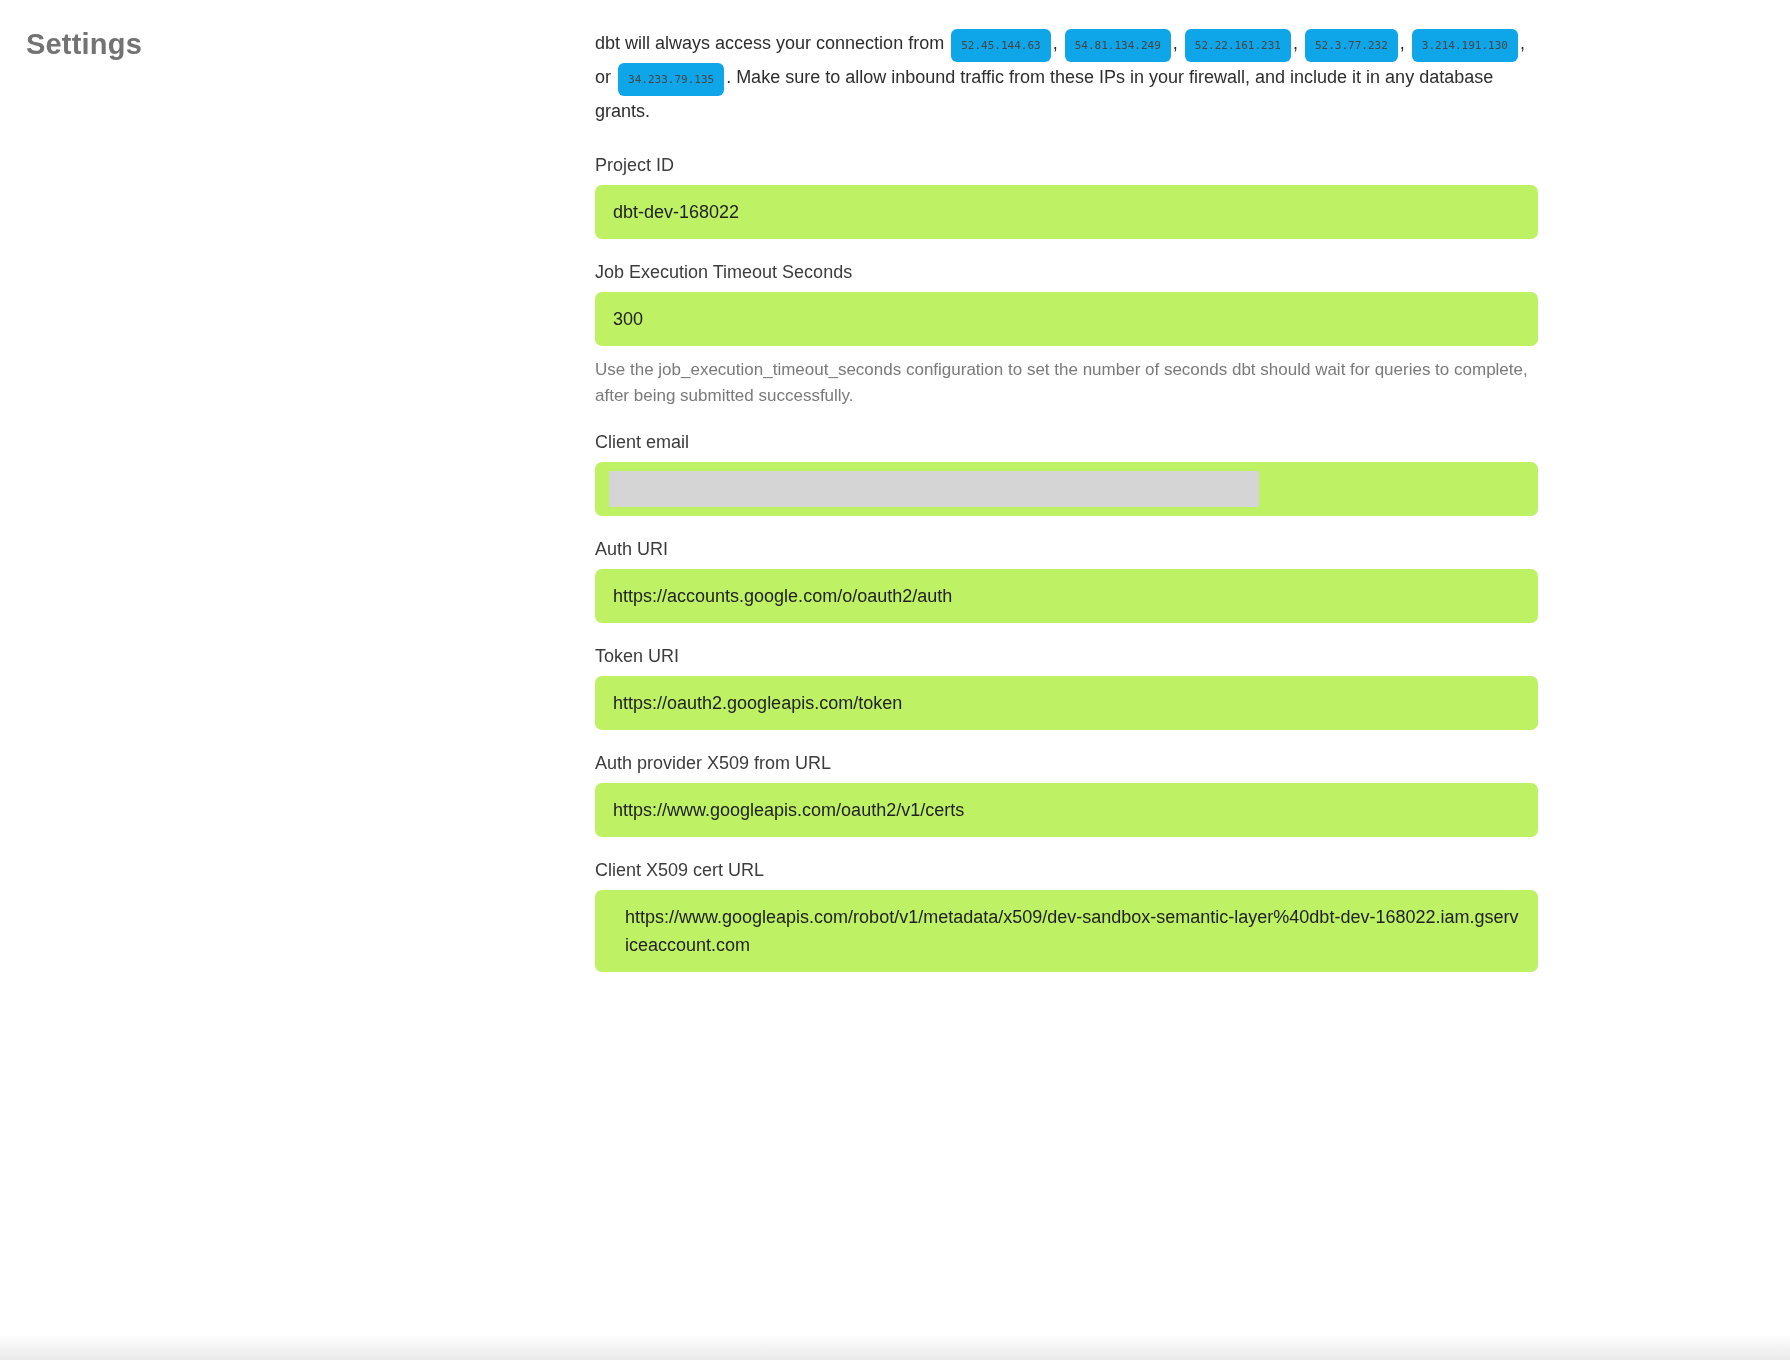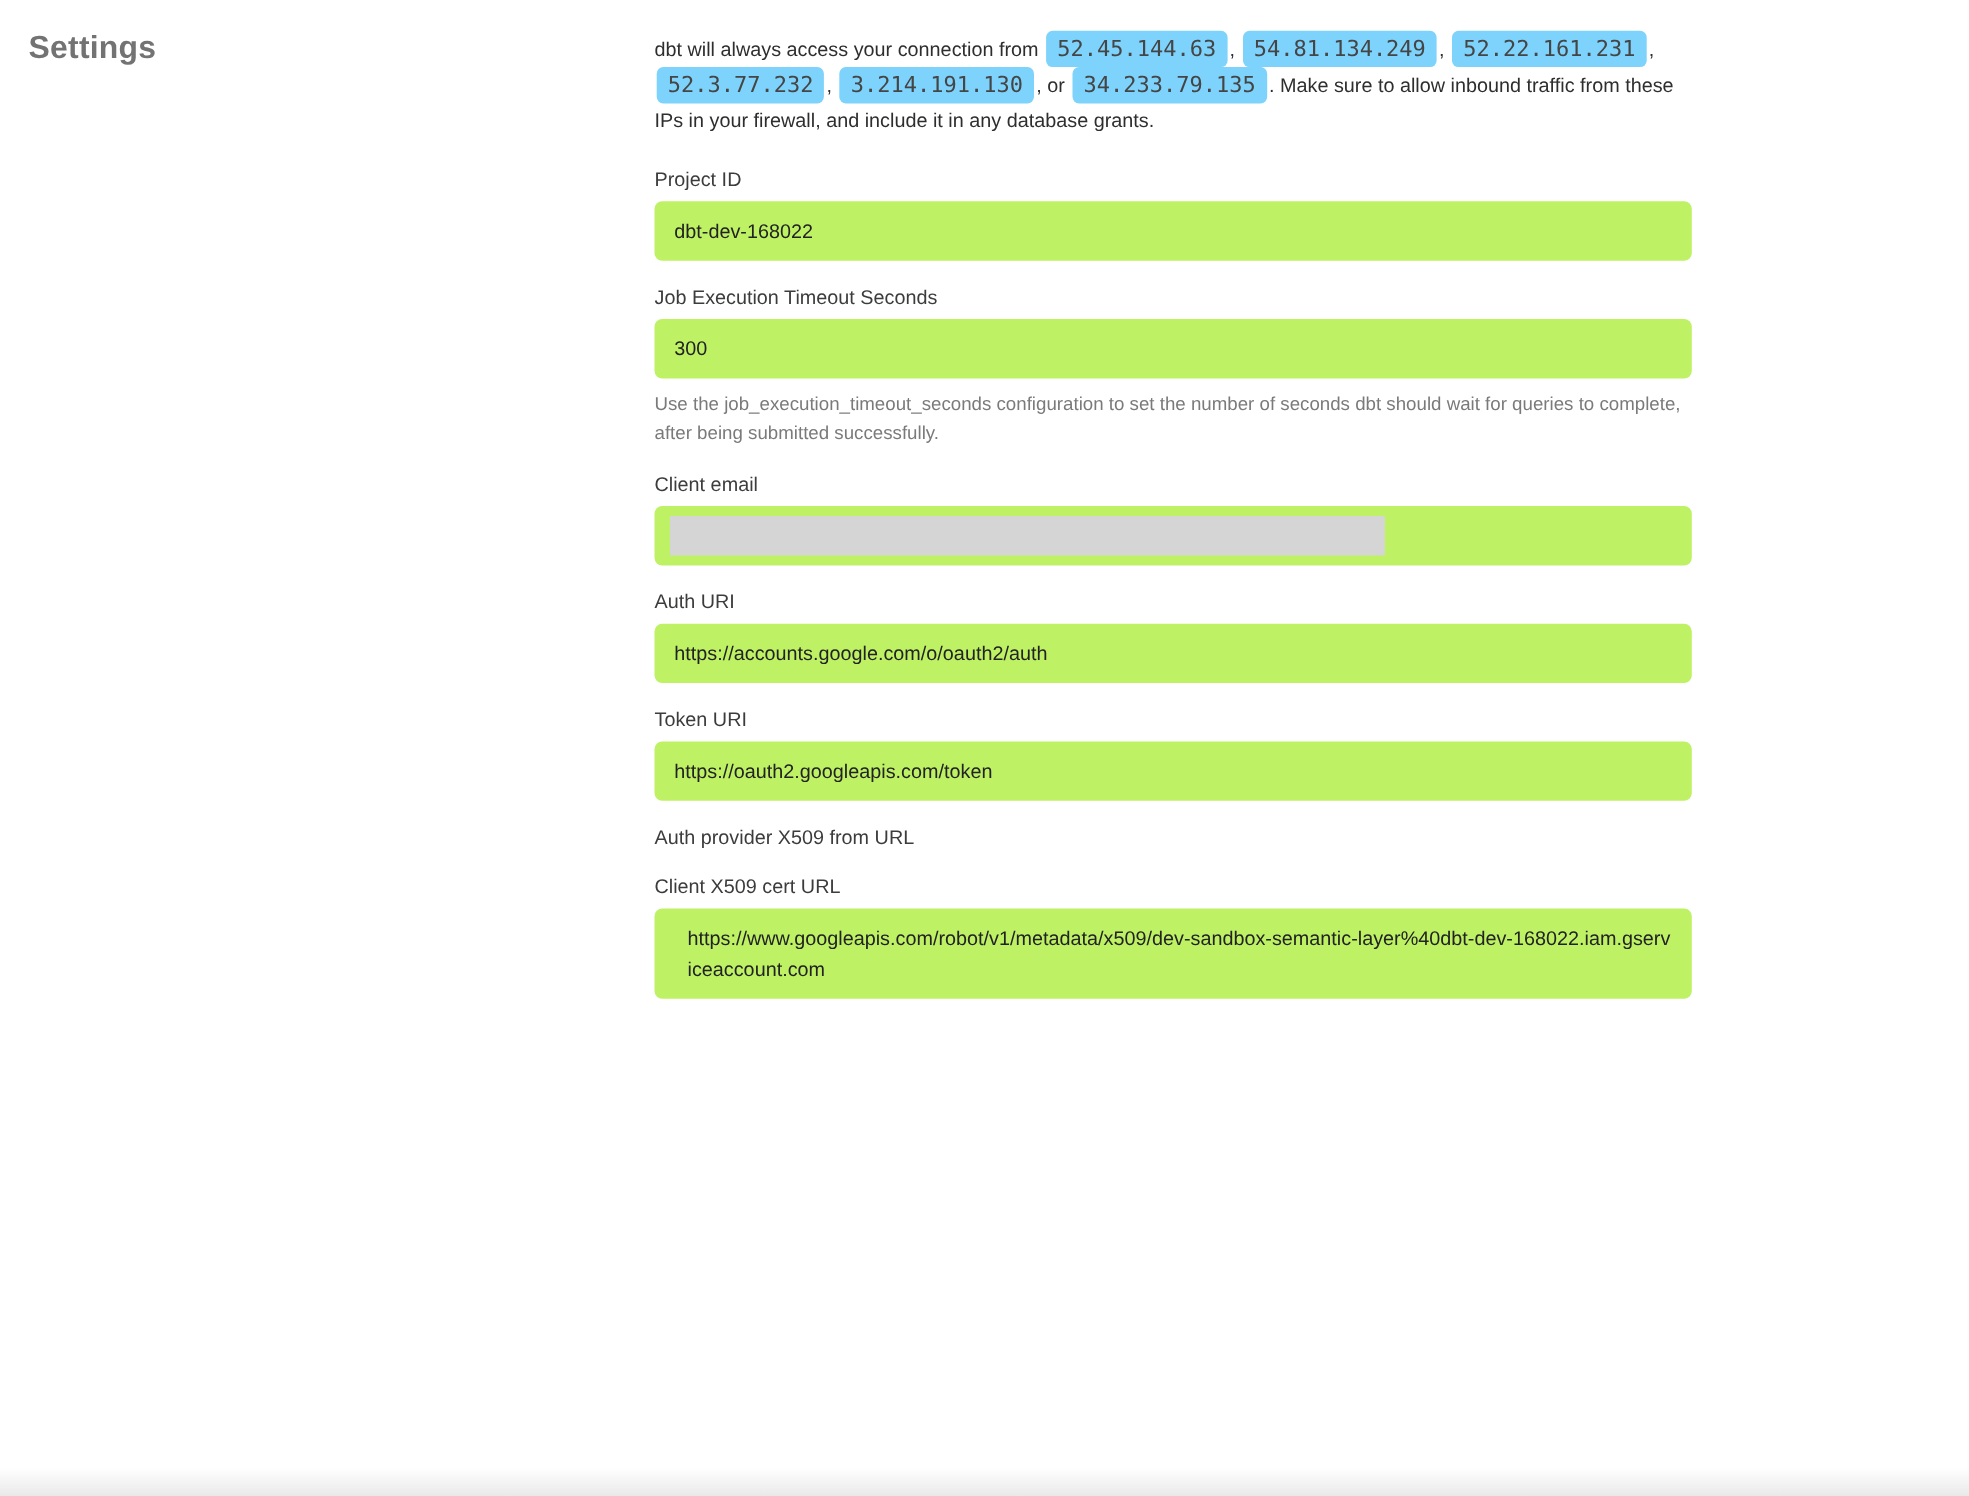--- a/index.html
+++ b/index.html
@@ -24,25 +24,25 @@
     width: 943px;
   }
   .intro {
     font-size: 18px;
     line-height: 31px;
     color: #2e2e2e;
     margin-bottom: 26px;
   }
   .ip-pill {
     display: inline-block;
-    background: #7dd3fc;
+    background: #0ea5e9;
     border-radius: 6px;
     padding: 1px 10px;
     font-family: "DejaVu Sans Mono", "Liberation Mono", monospace;
-    font-size: 20px;
+    font-size: 11px;
     color: #454545;
     margin: 0 2px;
     white-space: nowrap;
   }
   .field { margin-bottom: 21px; }
   .field-label {
     font-size: 18px;
     line-height: 24px;
     color: #3c3c3c;
     font-weight: 400;
@@ -150,20 +150,23 @@
 
   <div class="field">
     <div class="field-label">Token URI</div>
     <div class="field-input">
       <span>https://oauth2.googleapis.com/token</span>
     </div>
   </div>
 
   <div class="field">
     <div class="field-label">Auth provider X509 from URL</div>
+    <div class="field-input">
+      <span>https://www.googleapis.com/oauth2/v1/certs</span>
+    </div>
   </div>
 
   <div class="field">
     <div class="field-label">Client X509 cert URL</div>
     <div class="field-input multiline">
       <span style="word-break: break-all; margin-left: 12px;">https://www.googleapis.com/robot/v1/metadata/x509/dev-sandbox-semantic-layer%40dbt-dev-168022.iam.gserviceaccount.com</span>
     </div>
   </div>
 
 </div>

